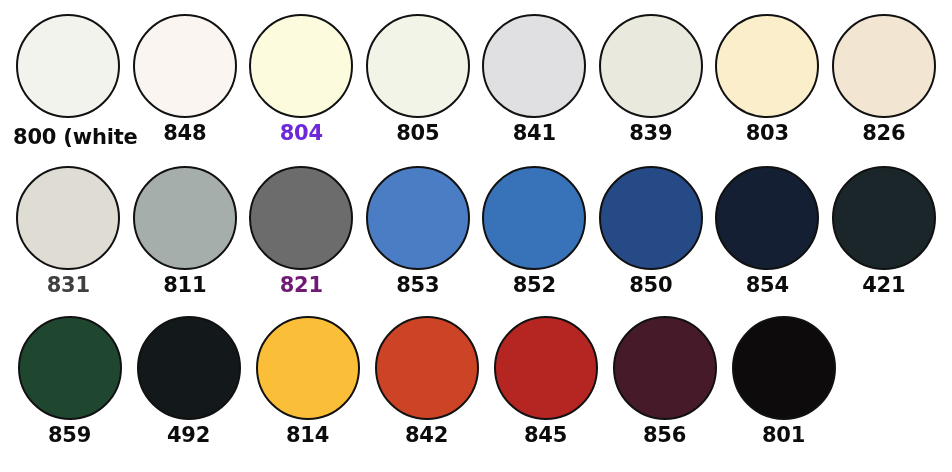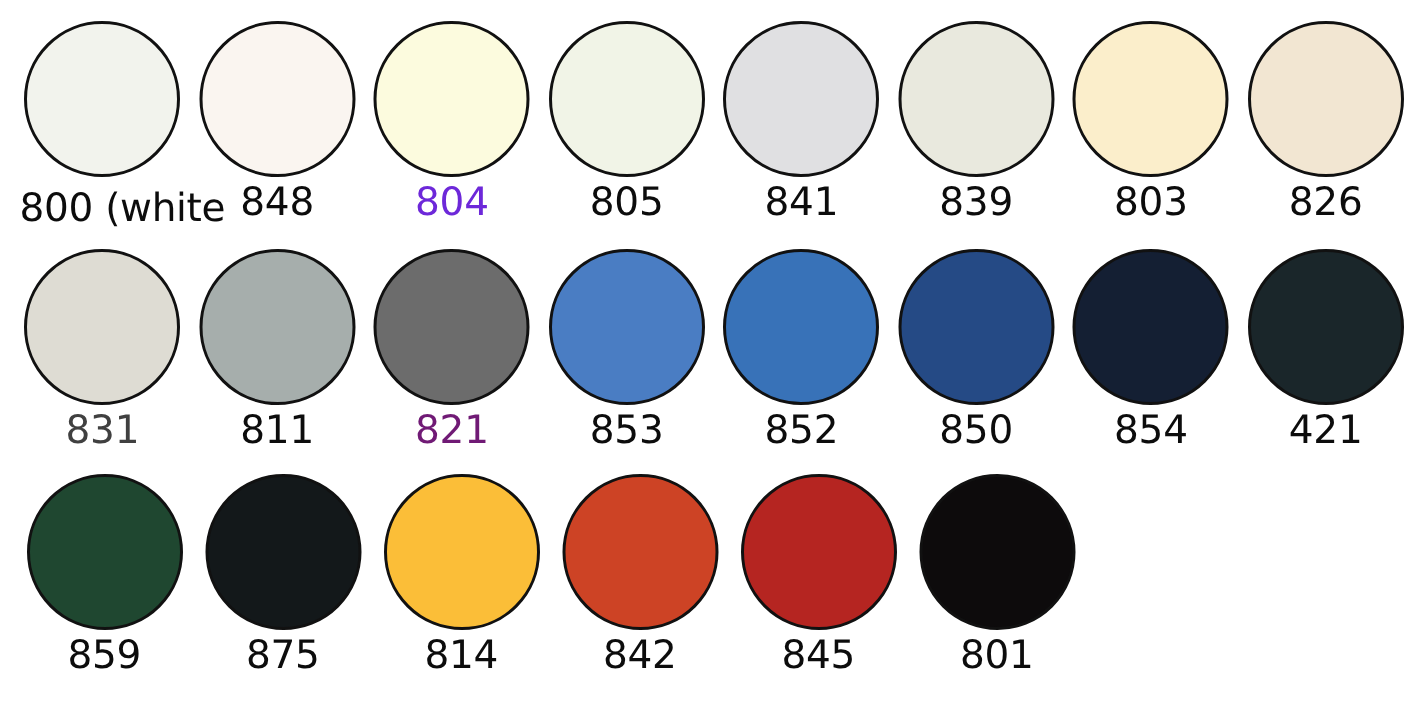--- a/index.html
+++ b/index.html
@@ -39,22 +39,22 @@
   }
   .swatch-disc {
     width: 104px;
     height: 104px;
     border-radius: 50%;
     border: 2.4px solid #111111;
     box-sizing: border-box;
   }
   .swatch-label {
     margin-top: 4px;
-    font-size: 26px;
-    font-weight: 400;
+    font-size: 21px;
+    font-weight: 700;
     color: #0c0c0c;
     letter-spacing: -0.2px;
     line-height: 1.05;
     white-space: nowrap;
     font-family: "DejaVu Sans", "Liberation Sans", sans-serif;
   }
   .label-wide {
     position: absolute;
     top: 108px;
     left: 3px;
@@ -135,32 +135,36 @@
         <div class="swatch-label" style="color: rgb(12, 12, 12);">421</div>
       </div>
     </div>
     <div class="swatch-row row-3">
       <div class="swatch-cell">
         <div class="swatch-disc" style="background: rgb(31, 71, 48); border-color: rgb(17, 17, 17);"></div>
         <div class="swatch-label" style="color: rgb(12, 12, 12);">859</div>
       </div>
       <div class="swatch-cell">
         <div class="swatch-disc" style="background: rgb(19, 24, 26); border-color: rgb(17, 17, 17);"></div>
-        <div class="swatch-label" style="color: rgb(12, 12, 12);">875</div>
+        <div class="swatch-label" style="color: rgb(12, 12, 12);">492</div>
       </div>
       <div class="swatch-cell">
         <div class="swatch-disc" style="background: rgb(251, 190, 56); border-color: rgb(17, 17, 17);"></div>
         <div class="swatch-label" style="color: rgb(12, 12, 12);">814</div>
       </div>
       <div class="swatch-cell">
         <div class="swatch-disc" style="background: rgb(205, 67, 37); border-color: rgb(17, 17, 17);"></div>
         <div class="swatch-label" style="color: rgb(12, 12, 12);">842</div>
       </div>
       <div class="swatch-cell">
         <div class="swatch-disc" style="background: rgb(181, 37, 33); border-color: rgb(17, 17, 17);"></div>
         <div class="swatch-label" style="color: rgb(12, 12, 12);">845</div>
       </div>
       <div class="swatch-cell">
+        <div class="swatch-disc" style="background: rgb(70, 26, 40); border-color: rgb(17, 17, 17);"></div>
+        <div class="swatch-label" style="color: rgb(12, 12, 12);">856</div>
+      </div>
+      <div class="swatch-cell">
         <div class="swatch-disc" style="background: rgb(13, 11, 12); border-color: rgb(17, 17, 17);"></div>
         <div class="swatch-label" style="color: rgb(12, 12, 12);">801</div>
       </div>
     </div>
   </div>
 
 </body></html>

